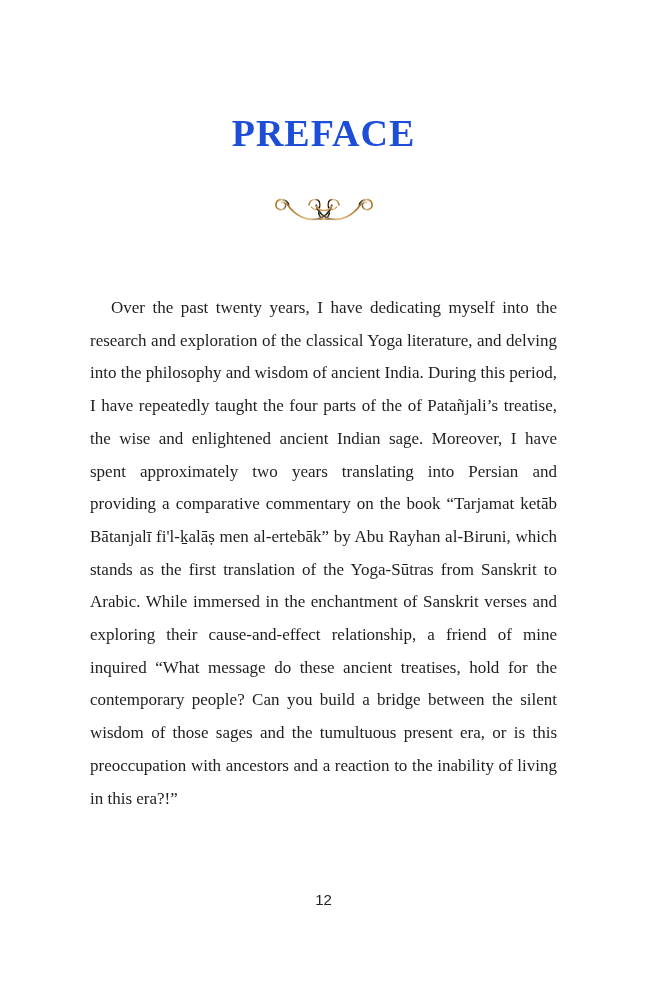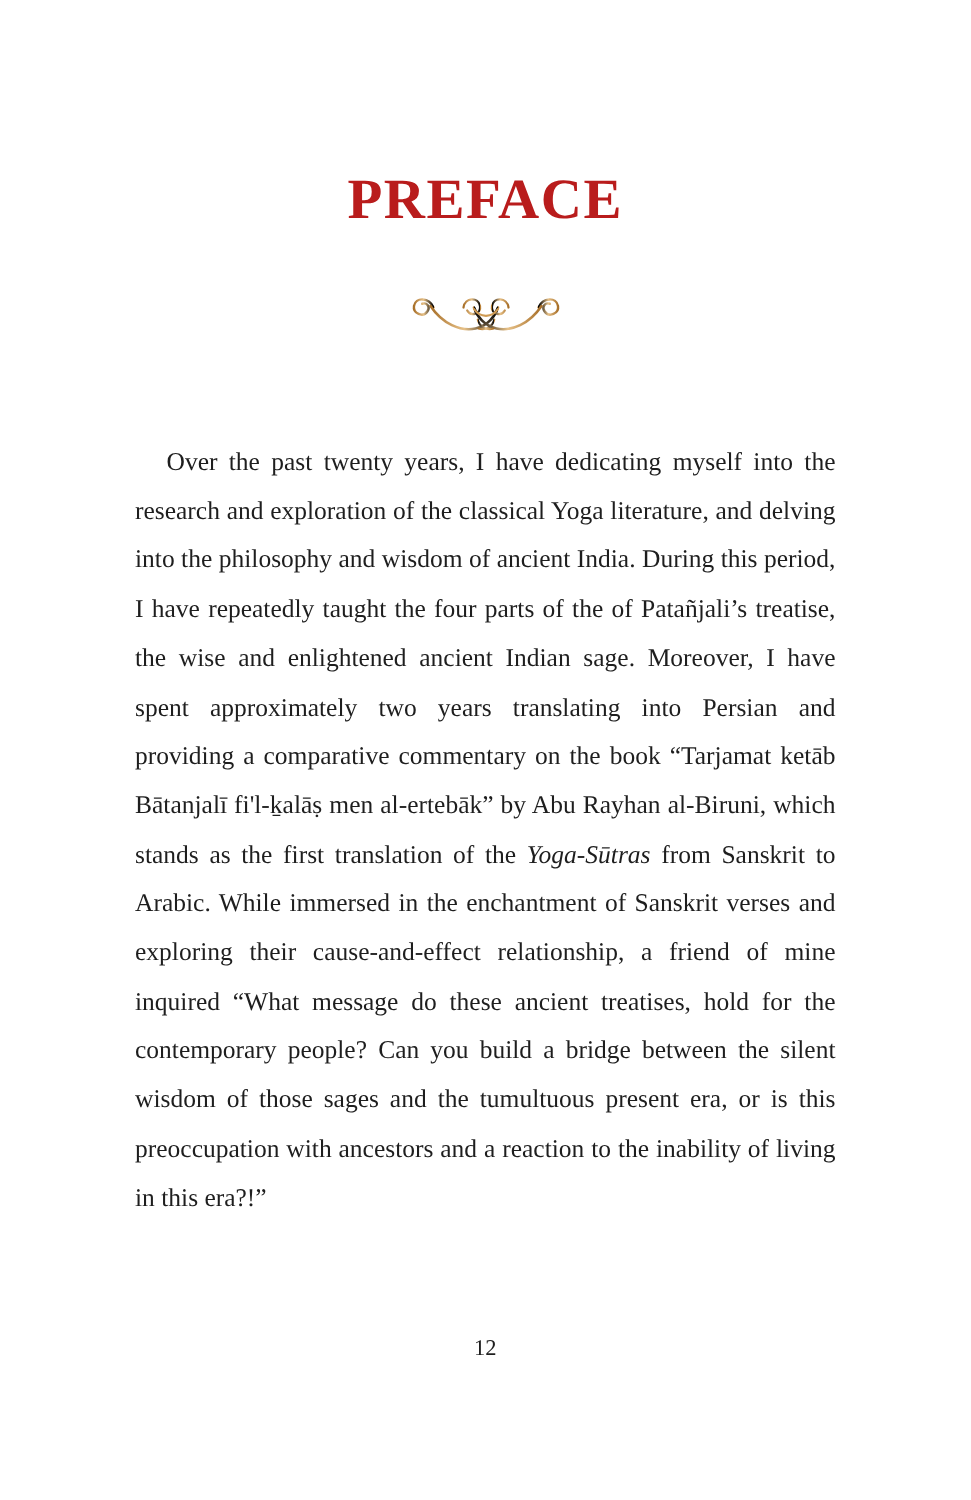--- a/index.html
+++ b/index.html
@@ -17,21 +17,21 @@
     font-family: "Liberation Serif", serif;
     color: #1f1f1f;
   }
   .page-title {
     margin-top: 110px;
     text-align: center;
     font-size: 38px;
     font-weight: bold;
     letter-spacing: 1px;
     line-height: 46px;
-    color: #b91c1c;
+    color: #1d4ed8;
   }
   .ornament-wrap {
     margin-top: 38px;
     text-align: center;
     height: 40px;
   }
   .ornament-wrap svg {
     display: inline-block;
     vertical-align: top;
   }
@@ -41,30 +41,29 @@
     font-size: 17px;
     line-height: 32.7px;
     text-align: justify;
     color: #1e1e1e;
   }
   .body-text p {
     margin: 0;
     text-indent: 21px;
   }
   .body-text .italic {
-    font-style: italic;
     margin-top: 16px;
   }
   .page-footer {
     position: absolute;
     top: 891px;
     left: 0;
     right: 0;
     text-align: center;
-    font-family: Liberation Serif, serif;
+    font-family: Liberation Sans, sans-serif;
     font-size: 15px;
     color: #1e1e1e;
   }
 </style>
 </head>
 <body>
 
 <div class="page">
 
   <h1 class="page-title">PREFACE</h1>

